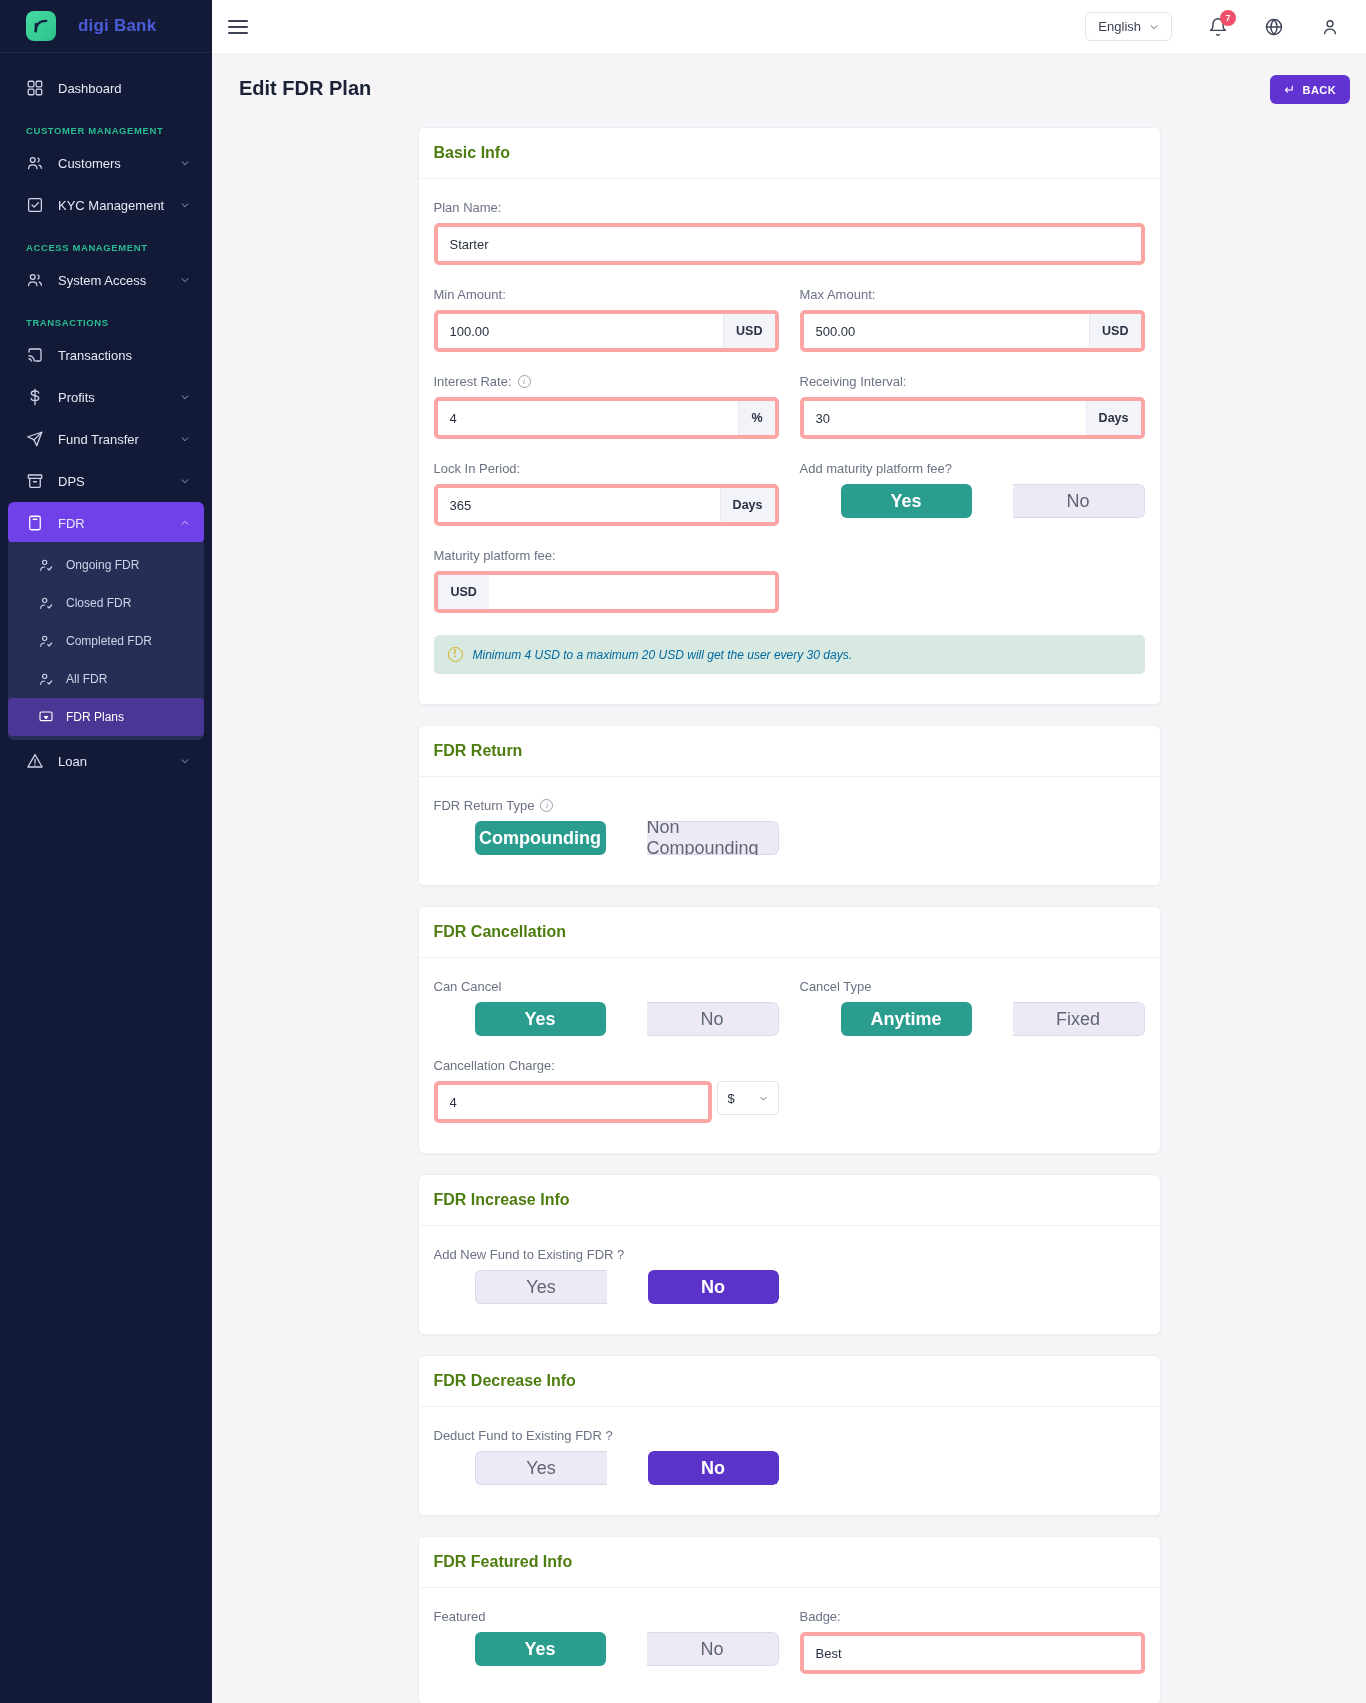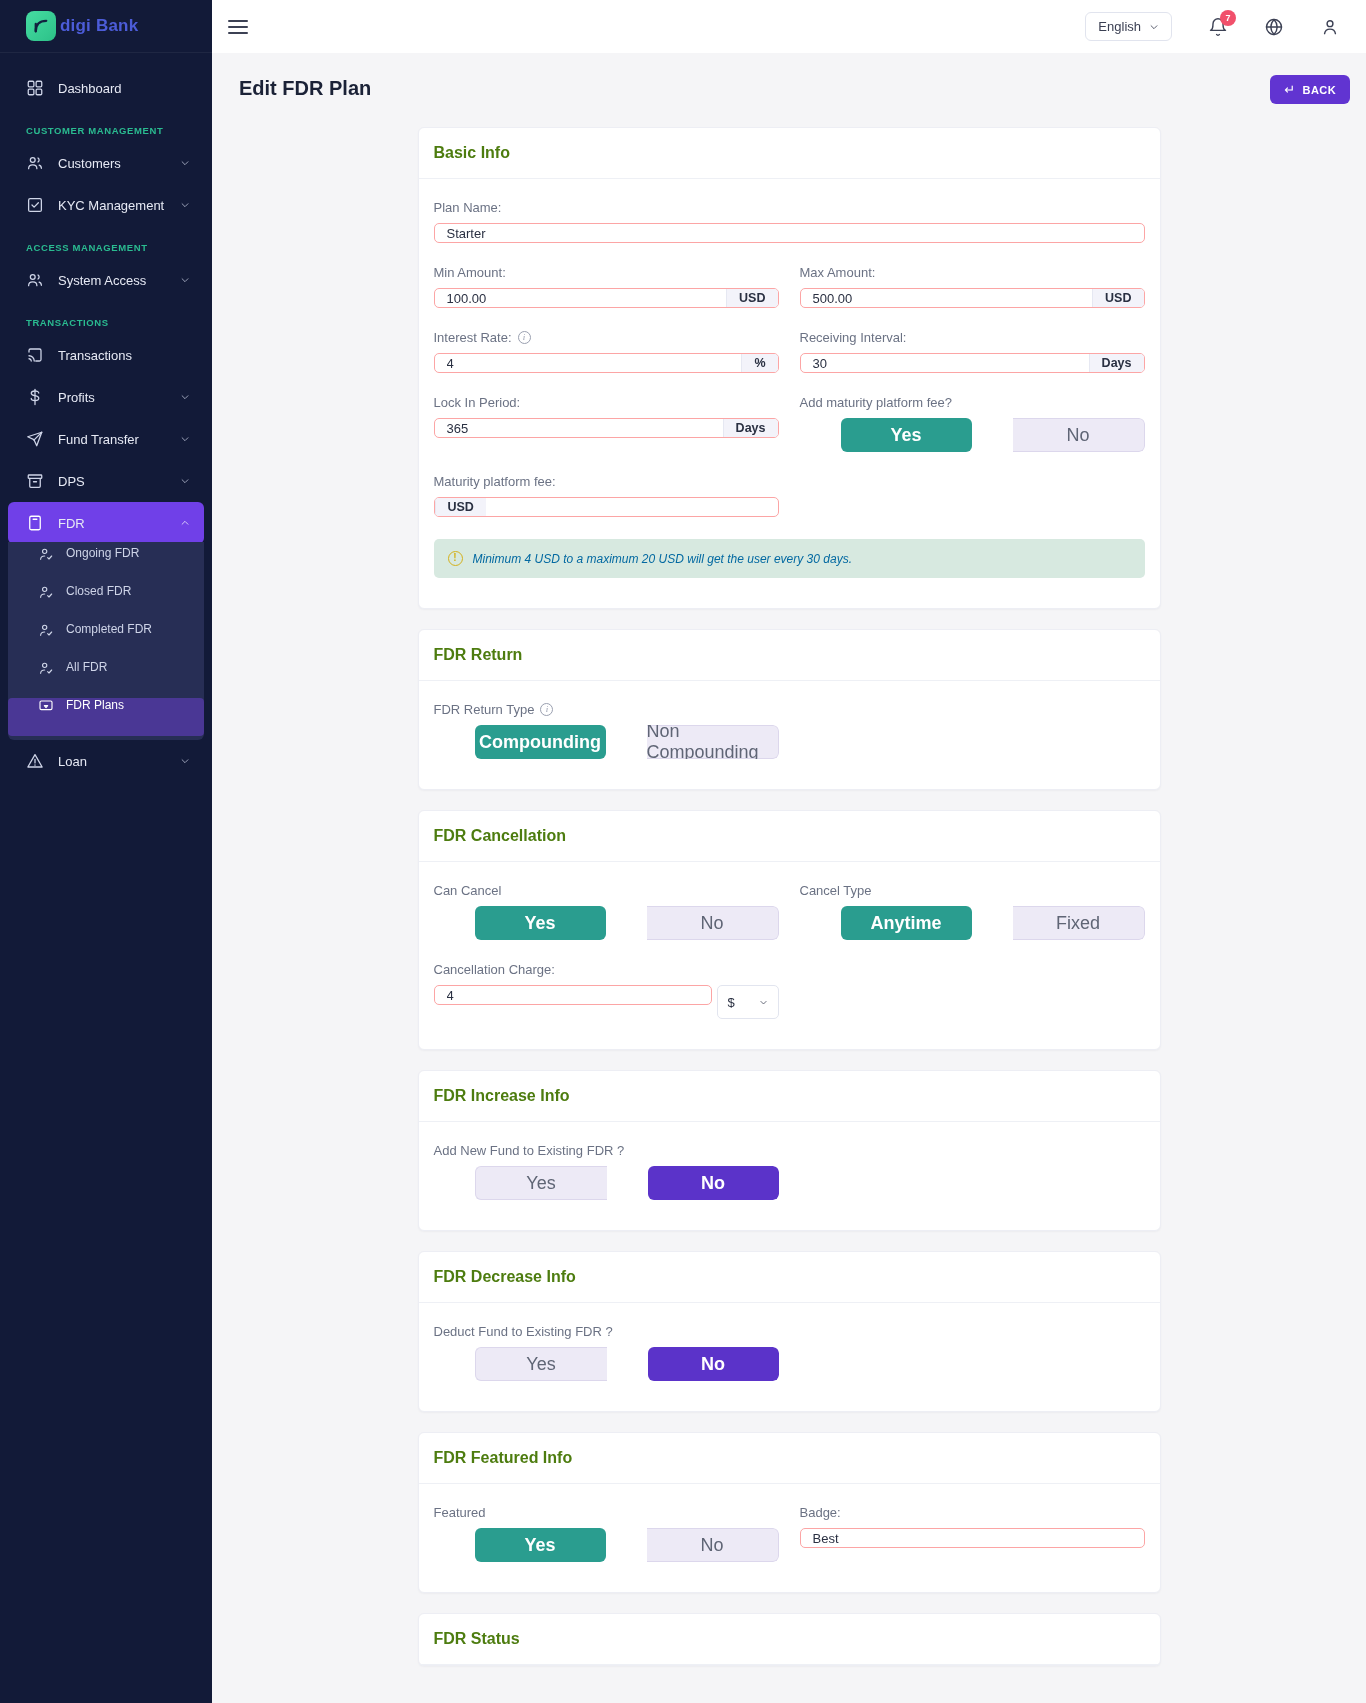--- a/index.html
+++ b/index.html
@@ -1,32 +1,32 @@
 <!DOCTYPE html>
 <html><head>
 <meta charset="utf-8">
 <style>
   * { box-sizing: border-box; margin: 0; padding: 0; }
   html,body { background:#f5f5f7; font-family:"Liberation Sans", sans-serif; }
   .page { position:relative; width:1366px; min-height:1703px; margin:0 auto; background:#f5f5f7; }
 
   
   .sidebar { position:absolute; left:0; top:0; width:212px; height:100%; min-height:1703px; background:#121a38; z-index:5; }
-  .brand { height:53px; display:flex; align-items:center; gap:4px; padding:0 0 0 26px; border-bottom:1px solid rgba(255,255,255,.06); }
+  .brand { height:53px; display:flex; align-items:center; gap:22px; padding:0 0 0 26px; border-bottom:1px solid rgba(255,255,255,.06); }
   .brand-badge { width:30px; height:30px; border-radius:8px; background:linear-gradient(135deg,#46dca2,#2cc188); display:flex; align-items:center; justify-content:center; }
   .brand-name { color:#4c5cd8; font-size:17px; font-weight:800; letter-spacing:.2px; }
   .nav { padding:14px 8px 30px 8px; }
   .sec-label { color:#2abb90; font-size:9.5px; font-weight:700; letter-spacing:.6px; padding:16px 18px 6px 18px; }
   .nav-item { display:flex; align-items:center; height:42px; padding:0 14px 0 18px; border-radius:6px; cursor:pointer; color:#e6e9f4; }
   .nav-item .nicon { width:18px; height:18px; margin-right:14px; flex:0 0 18px; display:flex; }
   .nav-item .nlabel { font-size:13px; flex:1; }
   .nav-item .chev { width:10px; height:10px; flex:0 0 10px; display:flex; }
   .nav-item.active-parent { background:#7040e8; }
   .submenu { background:#272e55; border-radius:0 0 6px 6px; padding:4px 0; margin-top:-2px; }
-  .sub-item { display:flex; align-items:flex-start; height:38px; padding:0 14px 0 30px; color:#ced4e8; cursor:pointer; }
+  .sub-item { display:flex; align-items:center; height:38px; padding:0 14px 0 30px; color:#ced4e8; cursor:pointer; }
   .sub-item .nicon { width:16px; height:16px; margin-right:12px; flex:0 0 16px; display:flex; }
   .sub-item .nlabel { font-size:12px; }
   .sub-item.active { background:#4a3795; border-radius:4px; margin:0 0; color:#fff; }
   svg.ic { width:100%; height:100%; fill:none; stroke:#cfd5e8; stroke-width:1.7; stroke-linecap:round; stroke-linejoin:round; }
   .active-parent svg.ic, .sub-item.active svg.ic { stroke:#ffffff; }
 
   
   .topbar { position:absolute; left:212px; right:0; top:0; height:53px; background:#ffffff; display:flex; align-items:center; padding:0 26px 0 16px; }
   .hamburger { width:20px; height:14px; display:flex; flex-direction:column; justify-content:space-between; cursor:pointer; }
   .hamburger span { display:block; height:2px; background:#3c4154; border-radius:2px; }
@@ -44,21 +44,21 @@
   .back-btn .ret { font-size:13px; font-weight:400; line-height:1; }
 
   .card { width:743px; margin:0 auto 20px auto; background:#fff; border:1px solid #edeef4; border-radius:6px; box-shadow:0 1px 2px rgba(20,25,50,.04); }
   .chead { padding:16px 15px; border-bottom:1px solid #eef0f5; font-size:16px; font-weight:700; color:#4d7c0f; }
   .cbody { padding:21px 15px 30px 15px; }
   .frow { display:flex; gap:21px; margin-bottom:22px; }
   .frow:last-child { margin-bottom:0; }
   .fcol { flex:1; min-width:0; }
   .lbl { display:flex; align-items:center; gap:6px; font-size:13px; color:#6b7284; margin-bottom:8px; }
   .info-i { width:13px; height:13px; border:1px solid #9aa0b0; border-radius:50%; color:#9aa0b0; font-size:9px; line-height:11px; text-align:center; font-style:italic; font-family:"Liberation Serif", serif; flex:0 0 13px; }
-  .igroup { display:flex; height:20px; border:1px solid #fca5a5; border-radius:5px; background:#fff; overflow:hidden; }
+  .igroup { display:flex; height:42px; border:4px solid #fca5a5; border-radius:5px; background:#fff; overflow:hidden; }
   .igroup input { flex:1; min-width:0; border:none; outline:none; padding:0 12px; font-size:13px; color:#2a3042; font-family:inherit; background:transparent; }
   .addon { display:flex; align-items:center; padding:0 12px; background:#f3f3fa; border-left:1px solid #e6e8f2; font-size:12.5px; color:#2a3042; font-weight:600; }
   .charge-row { display:flex; gap:5px; }
   .charge-row .igroup { flex:1; }
   .mini-select { width:62px; height:34px; border:1px solid #e2e5ef; border-radius:5px; background:#fff; display:flex; align-items:center; justify-content:space-between; padding:0 10px; font-size:13px; color:#2a3042; cursor:pointer; }
   .mini-select .chev { width:9px; height:9px; display:flex; }
 
   .seg { display:flex; height:34px; border-radius:6px; overflow:hidden; cursor:pointer; }
   .seg-opt { flex:1; display:flex; align-items:center; justify-content:center; font-size:18px;margin-left:41px; }
   .seg-opt.off { background:#edeaf6; border:1px solid #dcd7ec; color:#5f6575; }

